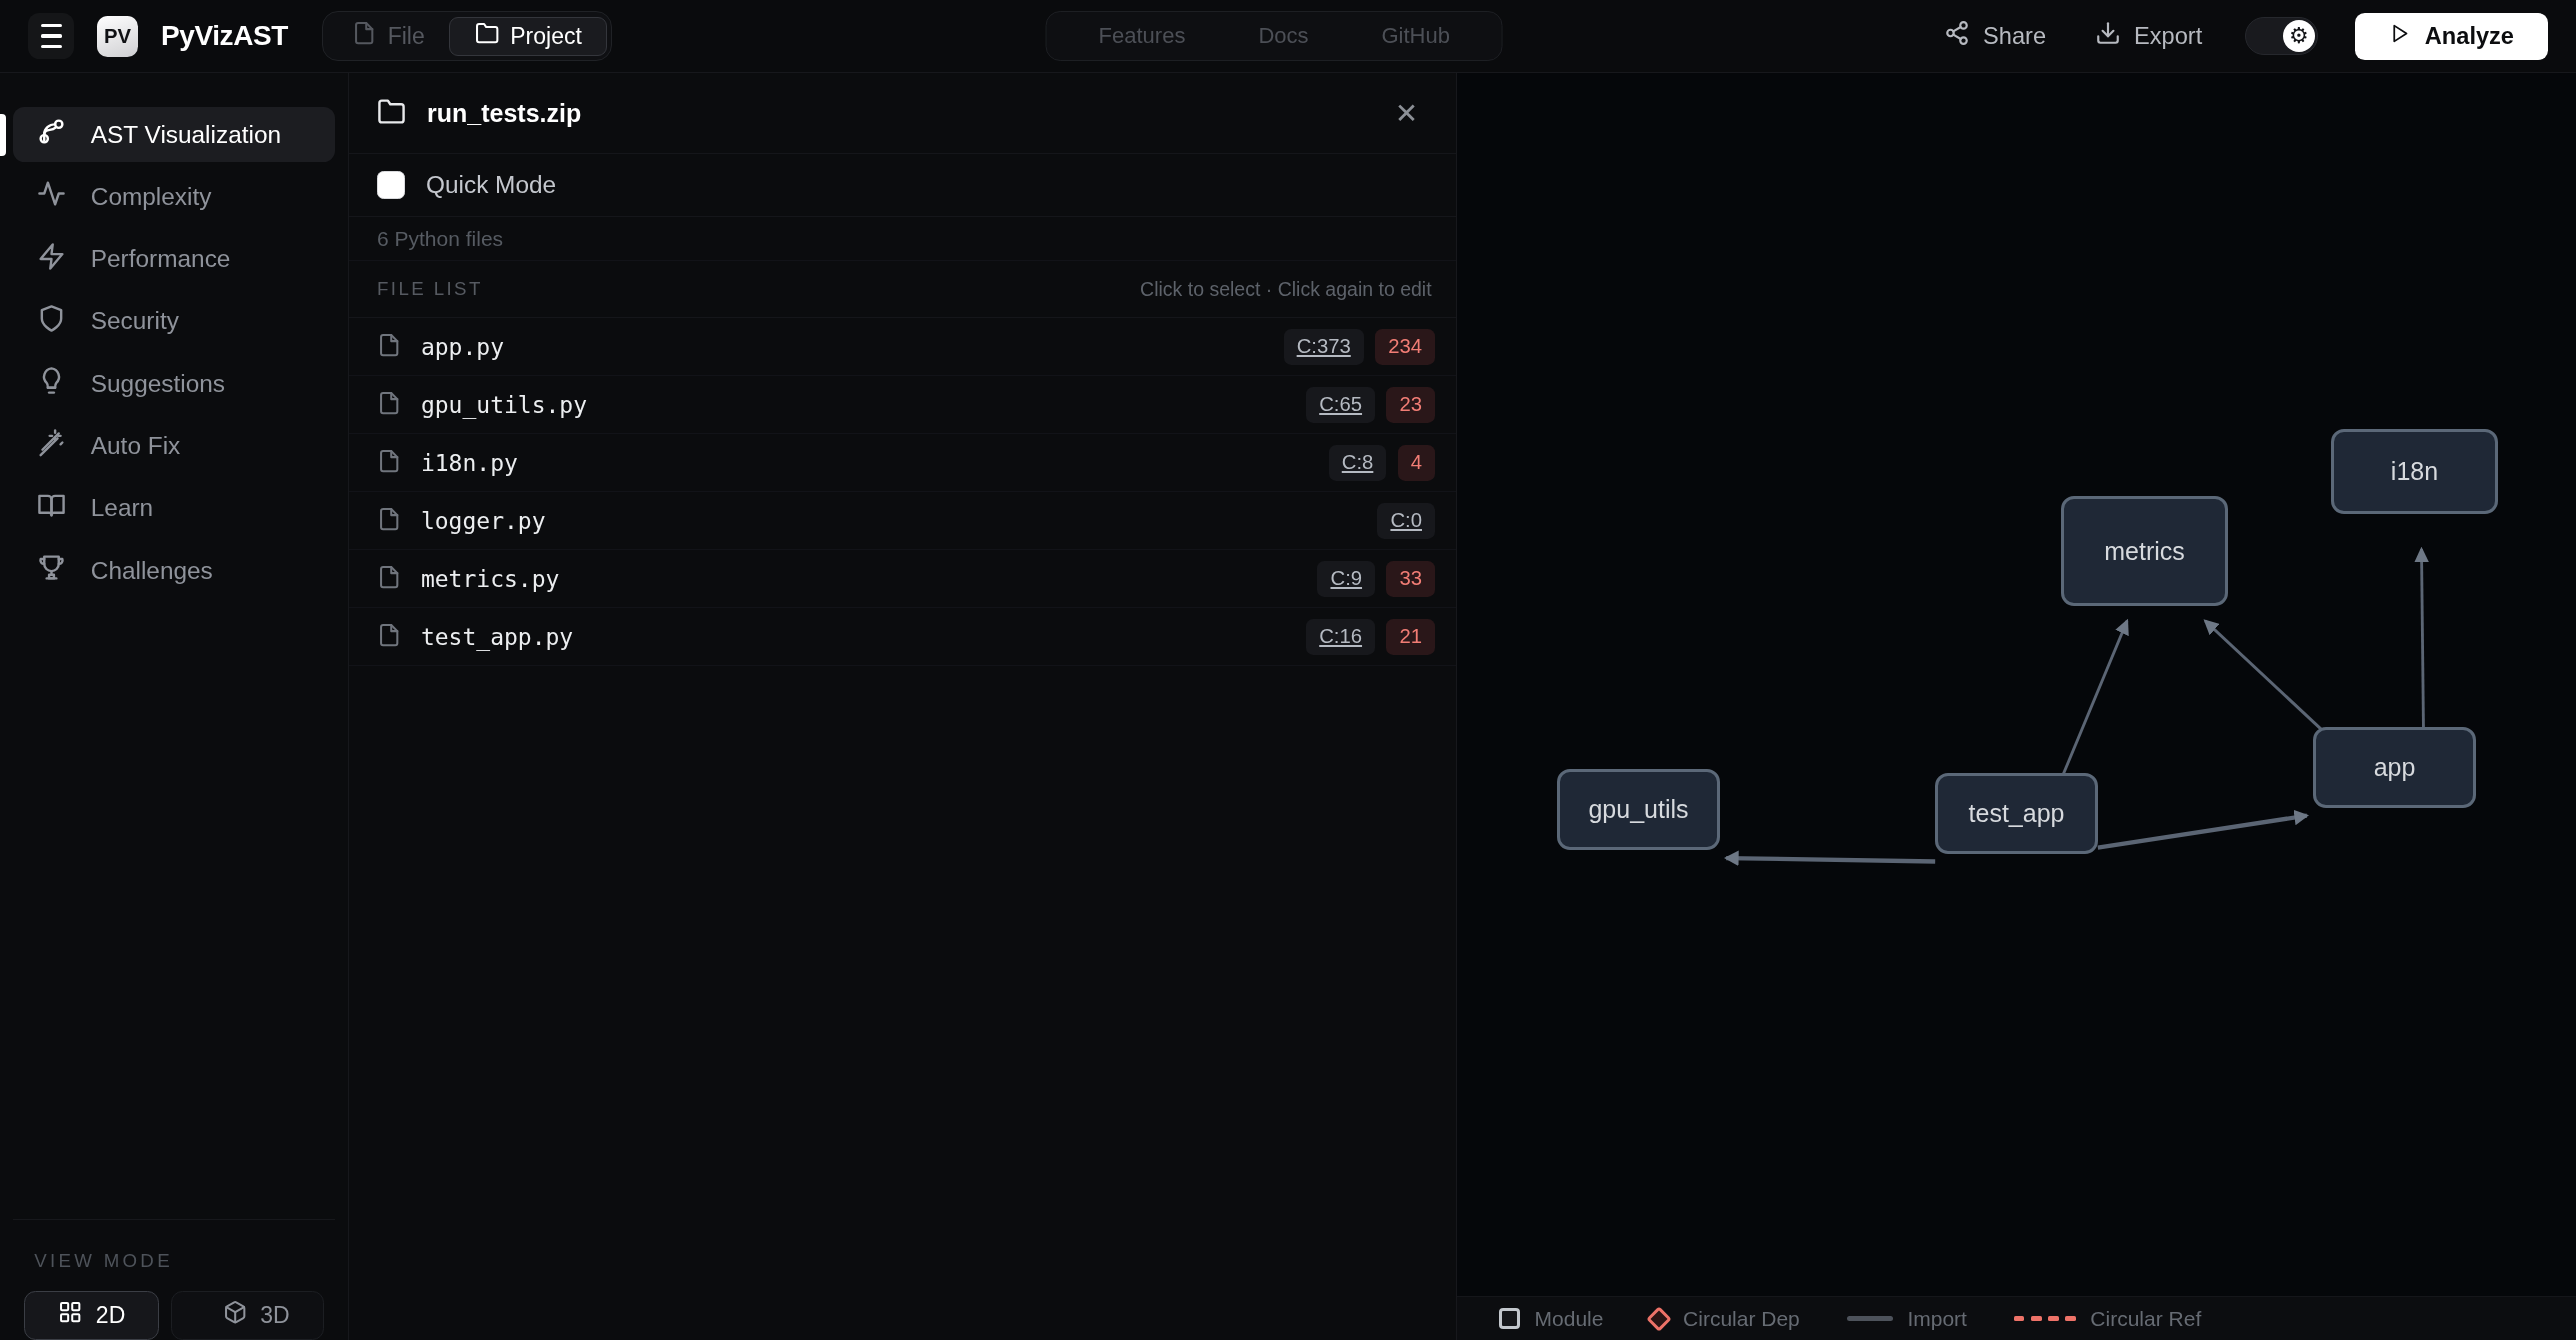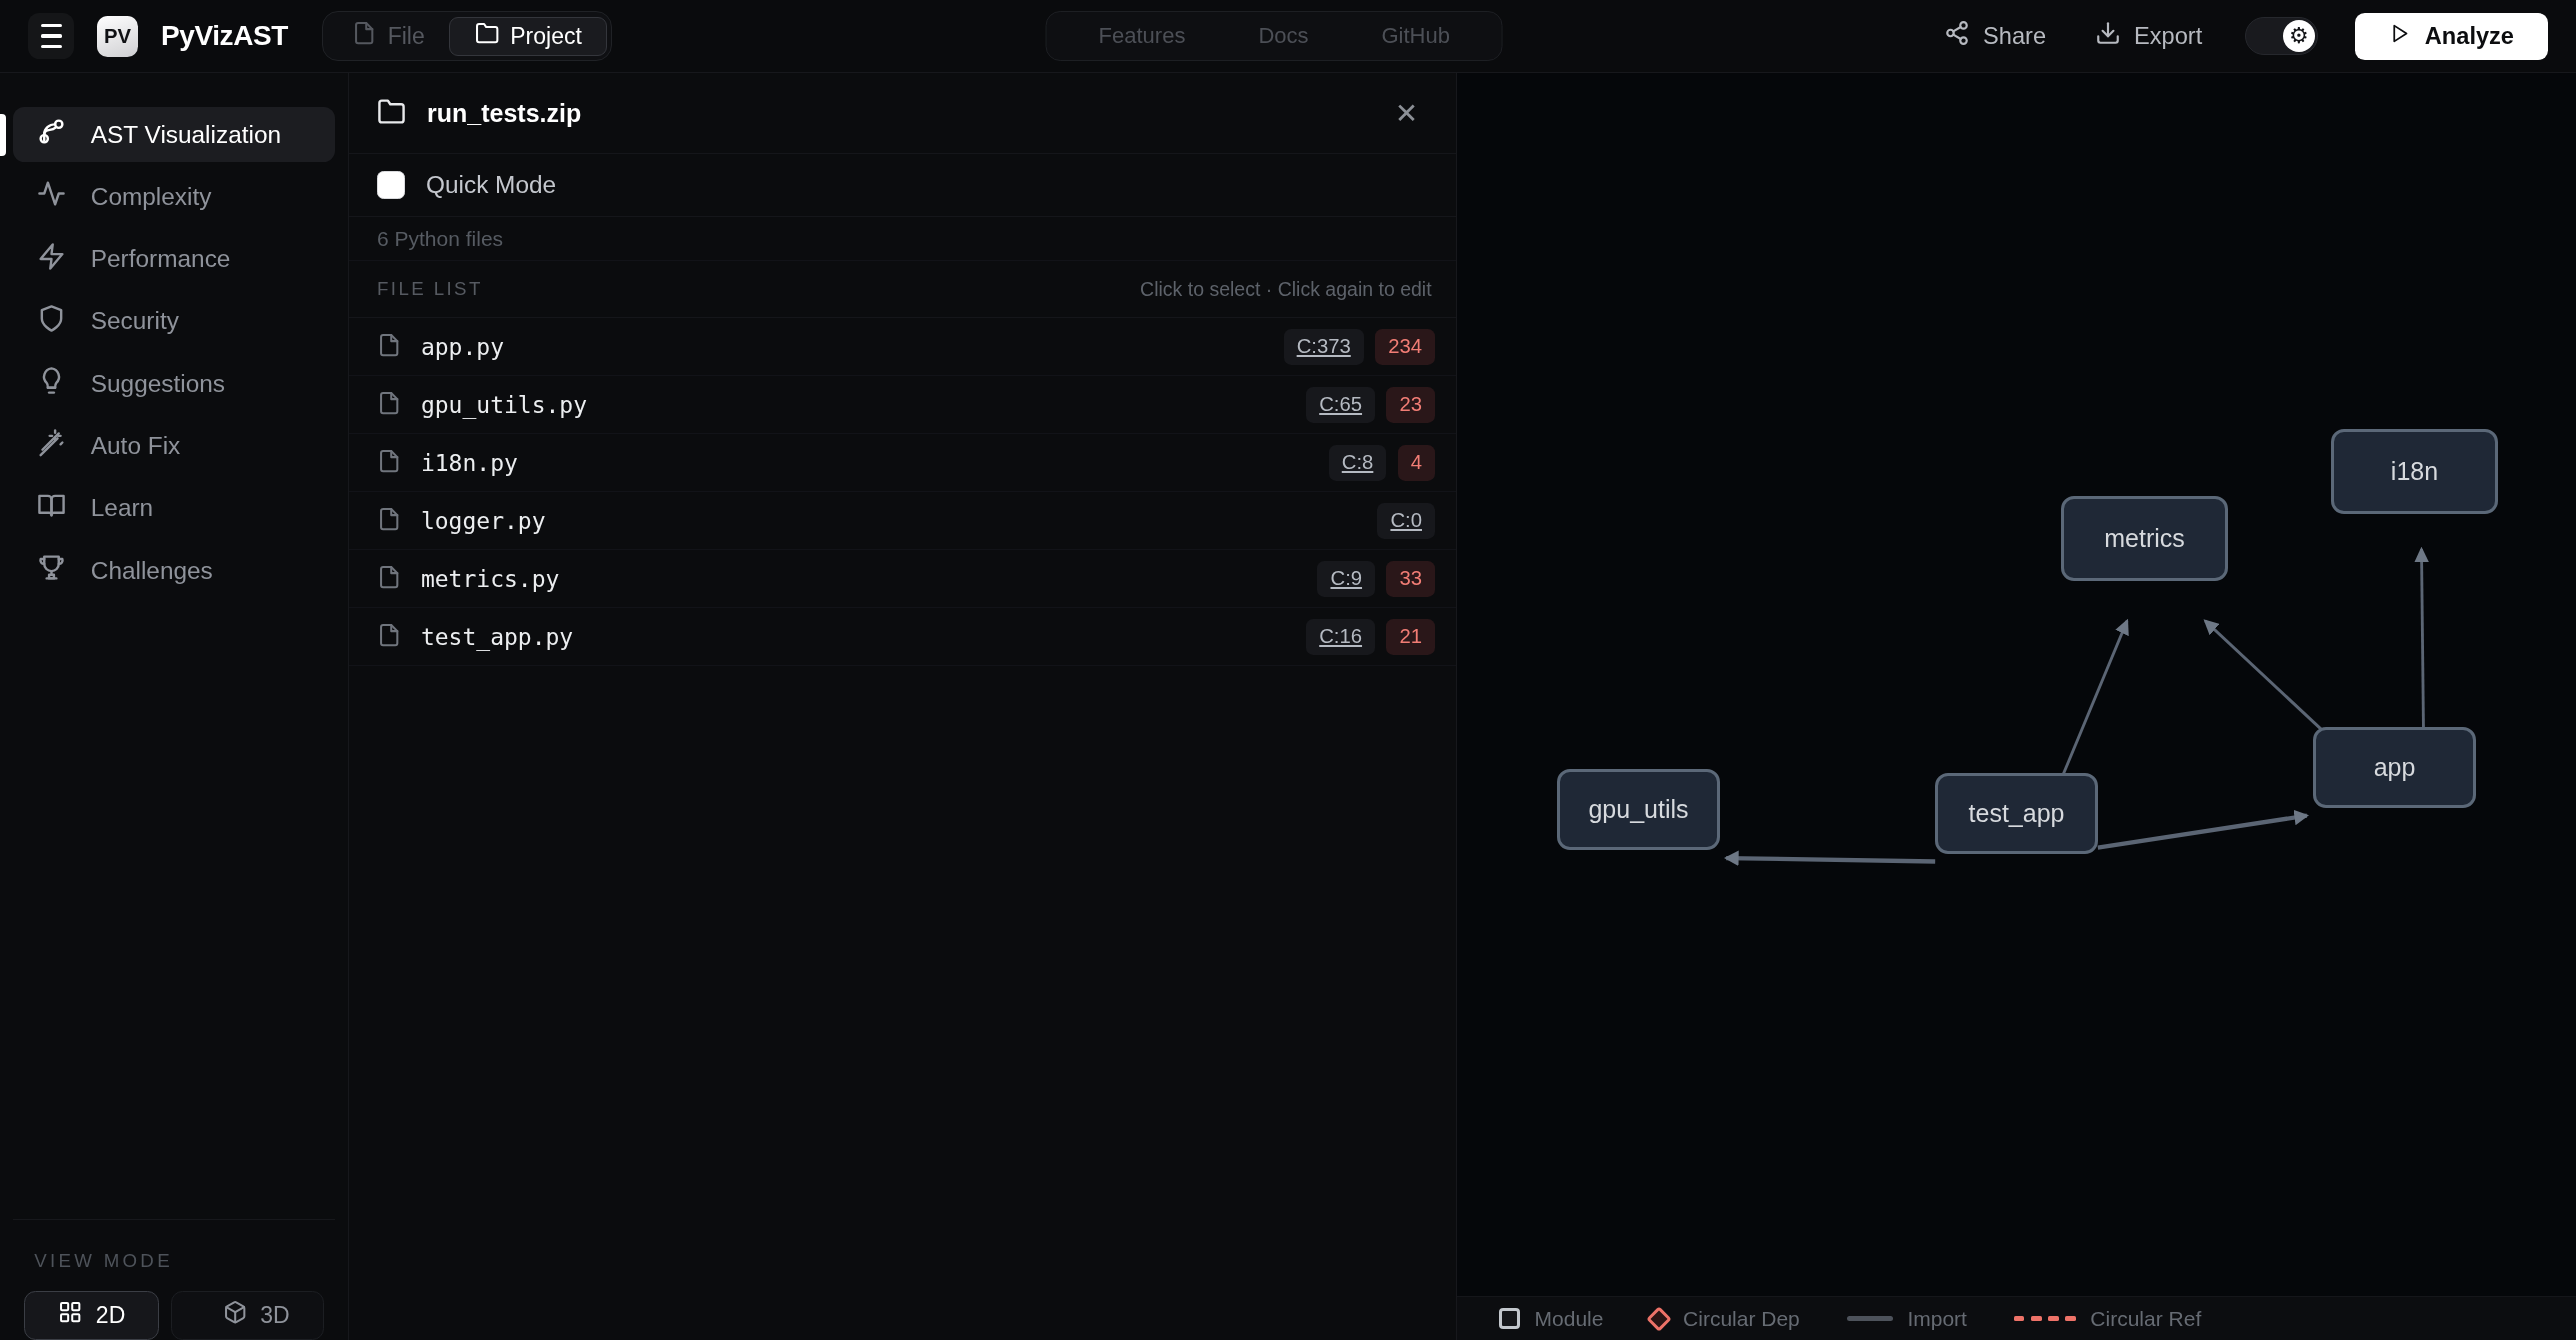--- a/index.html
+++ b/index.html
@@ -370,21 +370,21 @@
         <line x1="588" y1="911" x2="331" y2="907" stroke="#5b6574" stroke-width="5" marker-end="url(#arrow)"></line>
             <line x1="788" y1="895" x2="1045" y2="858" stroke="#5b6574" stroke-width="5" marker-end="url(#arrow)"></line>
             <line x1="723" y1="861" x2="824" y2="633" stroke="#5b6574" stroke-width="3.5" marker-end="url(#arrow)"></line>
             <line x1="1116" y1="805" x2="920" y2="633" stroke="#5b6574" stroke-width="3.5" marker-end="url(#arrow)"></line>
             <line x1="1189" y1="805" x2="1186" y2="550" stroke="#5b6574" stroke-width="3.5" marker-end="url(#arrow)"></line>
           </svg>
         <div id="gnodes">
             <div class="gnode" style="left: 874px; top: 356px; width: 167px; height: 85px;">
     <span>i18n</span>
   </div>
-            <div class="gnode" style="left: 604px; top: 423px; width: 167px; height: 85px;">
+            <div class="gnode" style="left: 604px; top: 423px; width: 167px; height: 110px;">
     <span>metrics</span>
   </div>
             <div class="gnode" style="left: 100px; top: 696px; width: 163px; height: 81px;">
     <span>gpu_utils</span>
   </div>
             <div class="gnode" style="left: 478px; top: 700px; width: 163px; height: 81px;">
     <span>test_app</span>
   </div>
             <div class="gnode" style="left: 856px; top: 654px; width: 163px; height: 81px;">
     <span>app</span>

